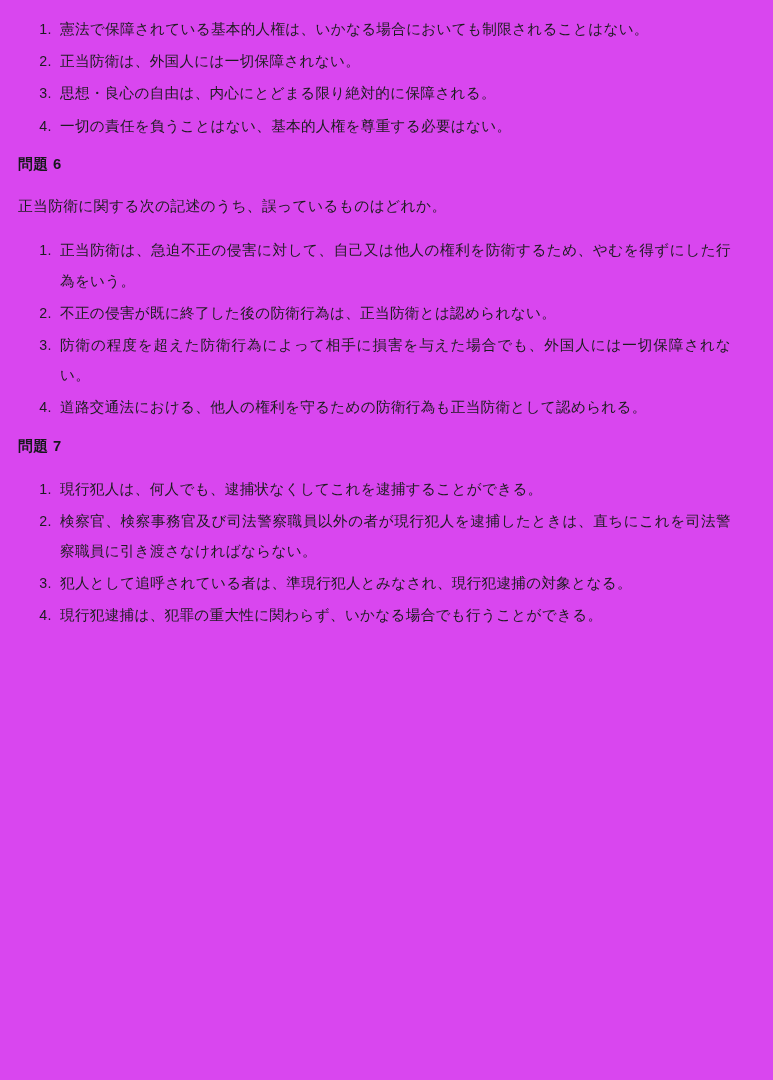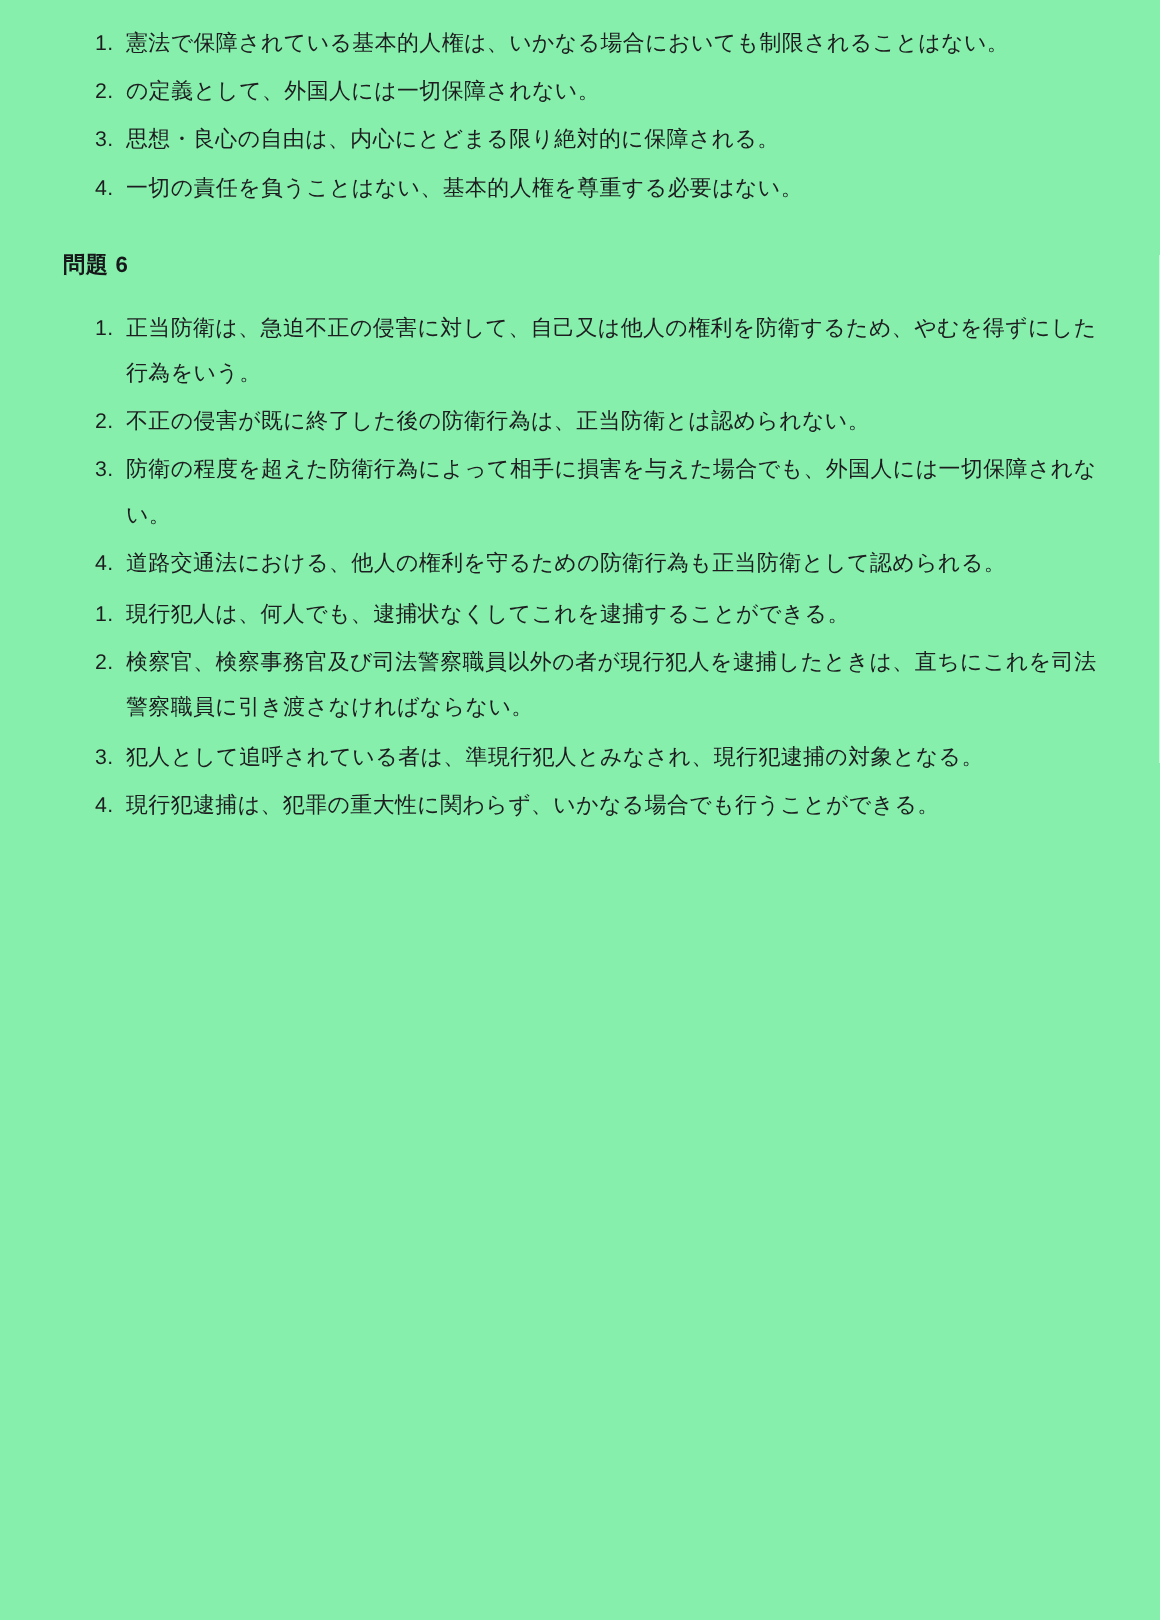--- a/index.html
+++ b/index.html
@@ -11,22 +11,22 @@
     width: 773px;
     min-height: 1080px;
     font-family: "Liberation Sans", "DejaVu Sans", sans-serif;
     color: #1d1d1f;
     -webkit-font-smoothing: antialiased;
   }
   .page {
     width: 773px;
     min-height: 1080px;
     box-sizing: border-box;
-    padding: 14px 42px 30px 42px;
-    background: #86efac;
+    padding: 14px 42px 30px 18px;
+    background: #d946ef;
     position: relative;
   }
   
   ol.qlist {
     list-style: decimal;
     margin: 0 0 0 0;
     padding: 0 0 0 38px;
   }
   ol.qlist > li {
     font-size: 14.6px;
@@ -38,56 +38,58 @@
     padding-left: 4px;
   }
   ol.qlist > li::marker {
     color: #1d1d1f;
     font-size: 14.2px;
   }
   h2.qhead {
     font-size: 14.8px;
     font-weight: 700;
     letter-spacing: 0.03em;
-    margin: 26px 0 18px 0;
+    margin: 14px 0 18px 0;
     color: #16181a;
   }
   p.qstem {
     font-size: 14.8px;
     line-height: 2.0;
     letter-spacing: 0.02em;
     margin: 0 0 14px 0;
     color: #1d1d1f;
     text-align: justify;
   }
   .block { margin-bottom: 4px; }
 </style>
 </head>
 <body>
 
 <div class="page">
 
   <ol class="qlist">
     <li>憲法で保障されている基本的人権は、いかなる場合においても制限されることはない。</li>
-    <li>の定義として、外国人には一切保障されない。</li>
+    <li>正当防衛は、外国人には一切保障されない。</li>
     <li>思想・良心の自由は、内心にとどまる限り絶対的に保障される。</li>
     <li>一切の責任を負うことはない、基本的人権を尊重する必要はない。</li>
   </ol>
 
   <div class="block">
     <h2 class="qhead">問題 6</h2>
+    <p class="qstem">正当防衛に関する次の記述のうち、誤っているものはどれか。</p>
     <ol class="qlist">
       <li>正当防衛は、急迫不正の侵害に対して、自己又は他人の権利を防衛するため、やむを得ずにした行為をいう。</li>
       <li>不正の侵害が既に終了した後の防衛行為は、正当防衛とは認められない。</li>
       <li>防衛の程度を超えた防衛行為によって相手に損害を与えた場合でも、外国人には一切保障されない。</li>
       <li>道路交通法における、他人の権利を守るための防衛行為も正当防衛として認められる。</li>
     </ol>
   </div>
 
   <div class="block">
+    <h2 class="qhead">問題 7</h2>
     <ol class="qlist">
       <li>現行犯人は、何人でも、逮捕状なくしてこれを逮捕することができる。</li>
       <li>検察官、検察事務官及び司法警察職員以外の者が現行犯人を逮捕したときは、直ちにこれを司法警察職員に引き渡さなければならない。</li>
       <li>犯人として追呼されている者は、準現行犯人とみなされ、現行犯逮捕の対象となる。</li>
       <li>現行犯逮捕は、犯罪の重大性に関わらず、いかなる場合でも行うことができる。</li>
     </ol>
   </div>
 
 
 

